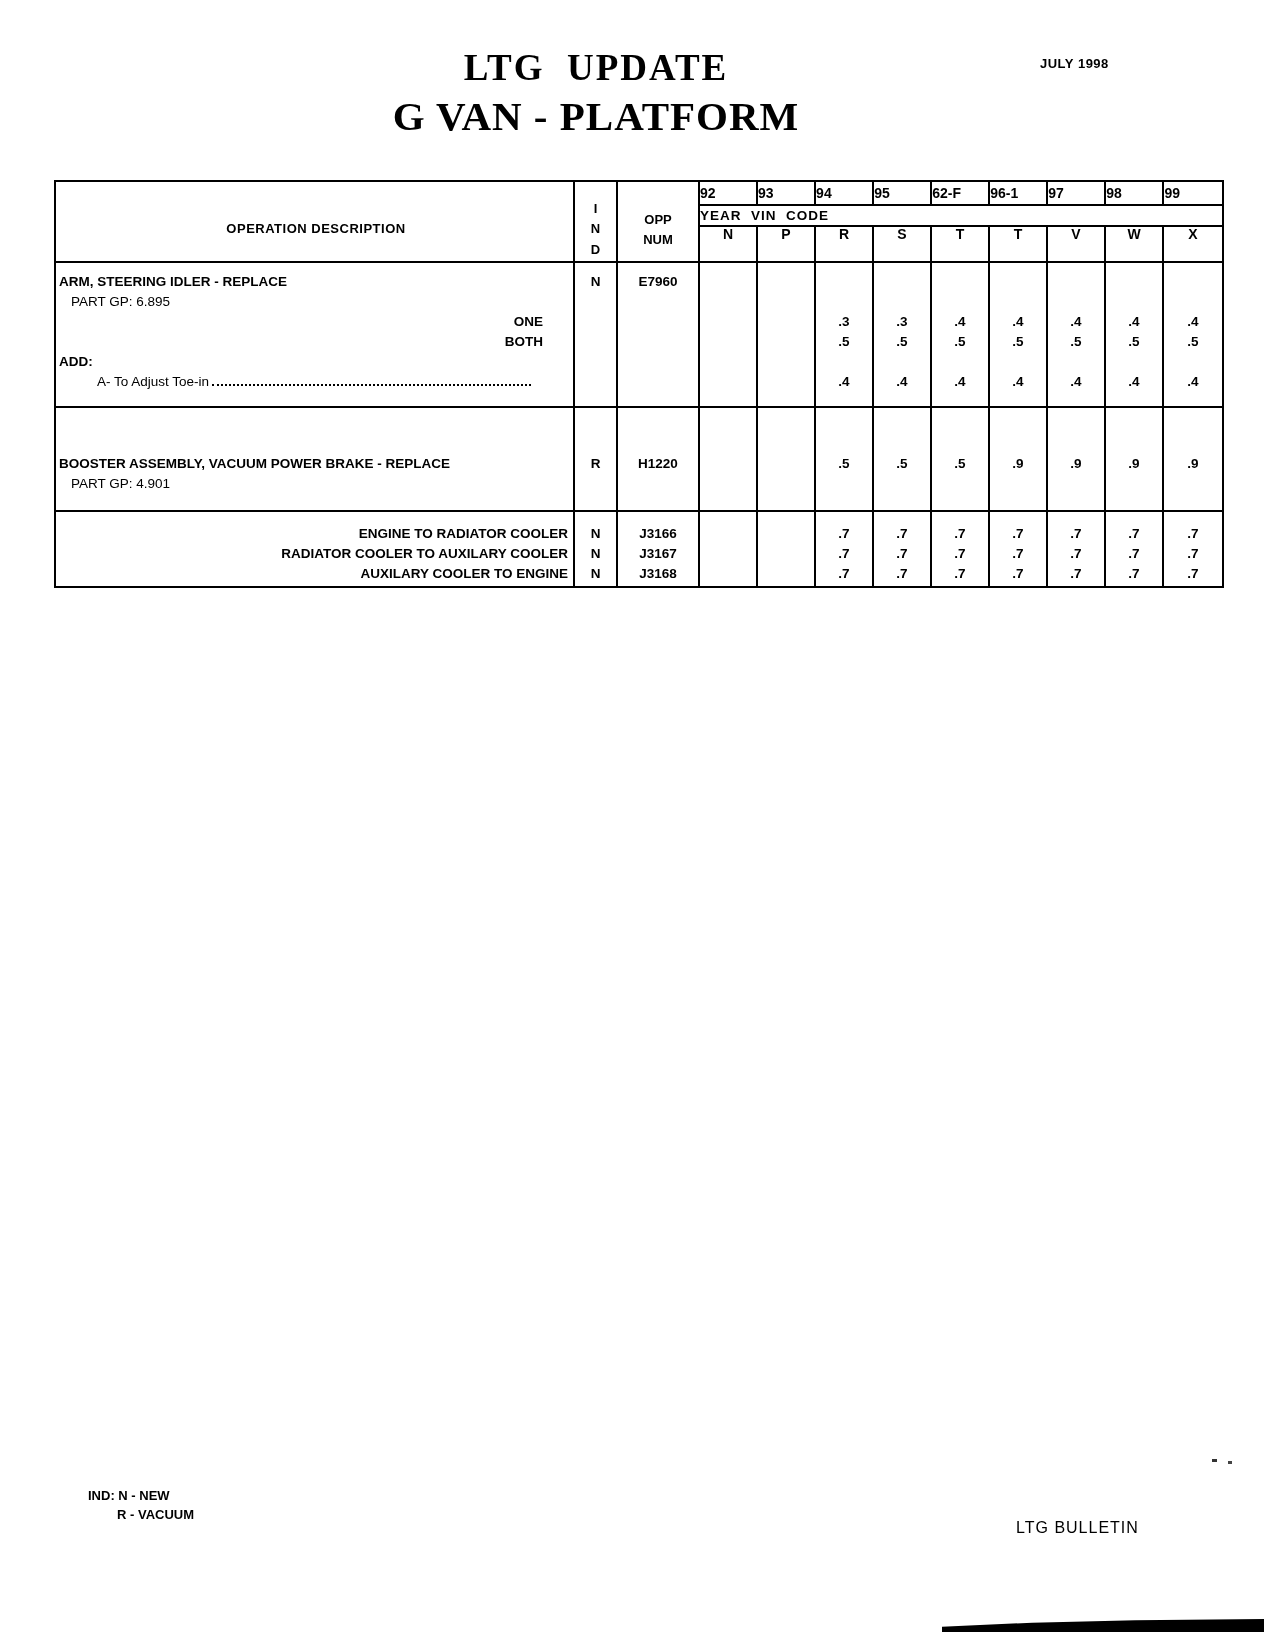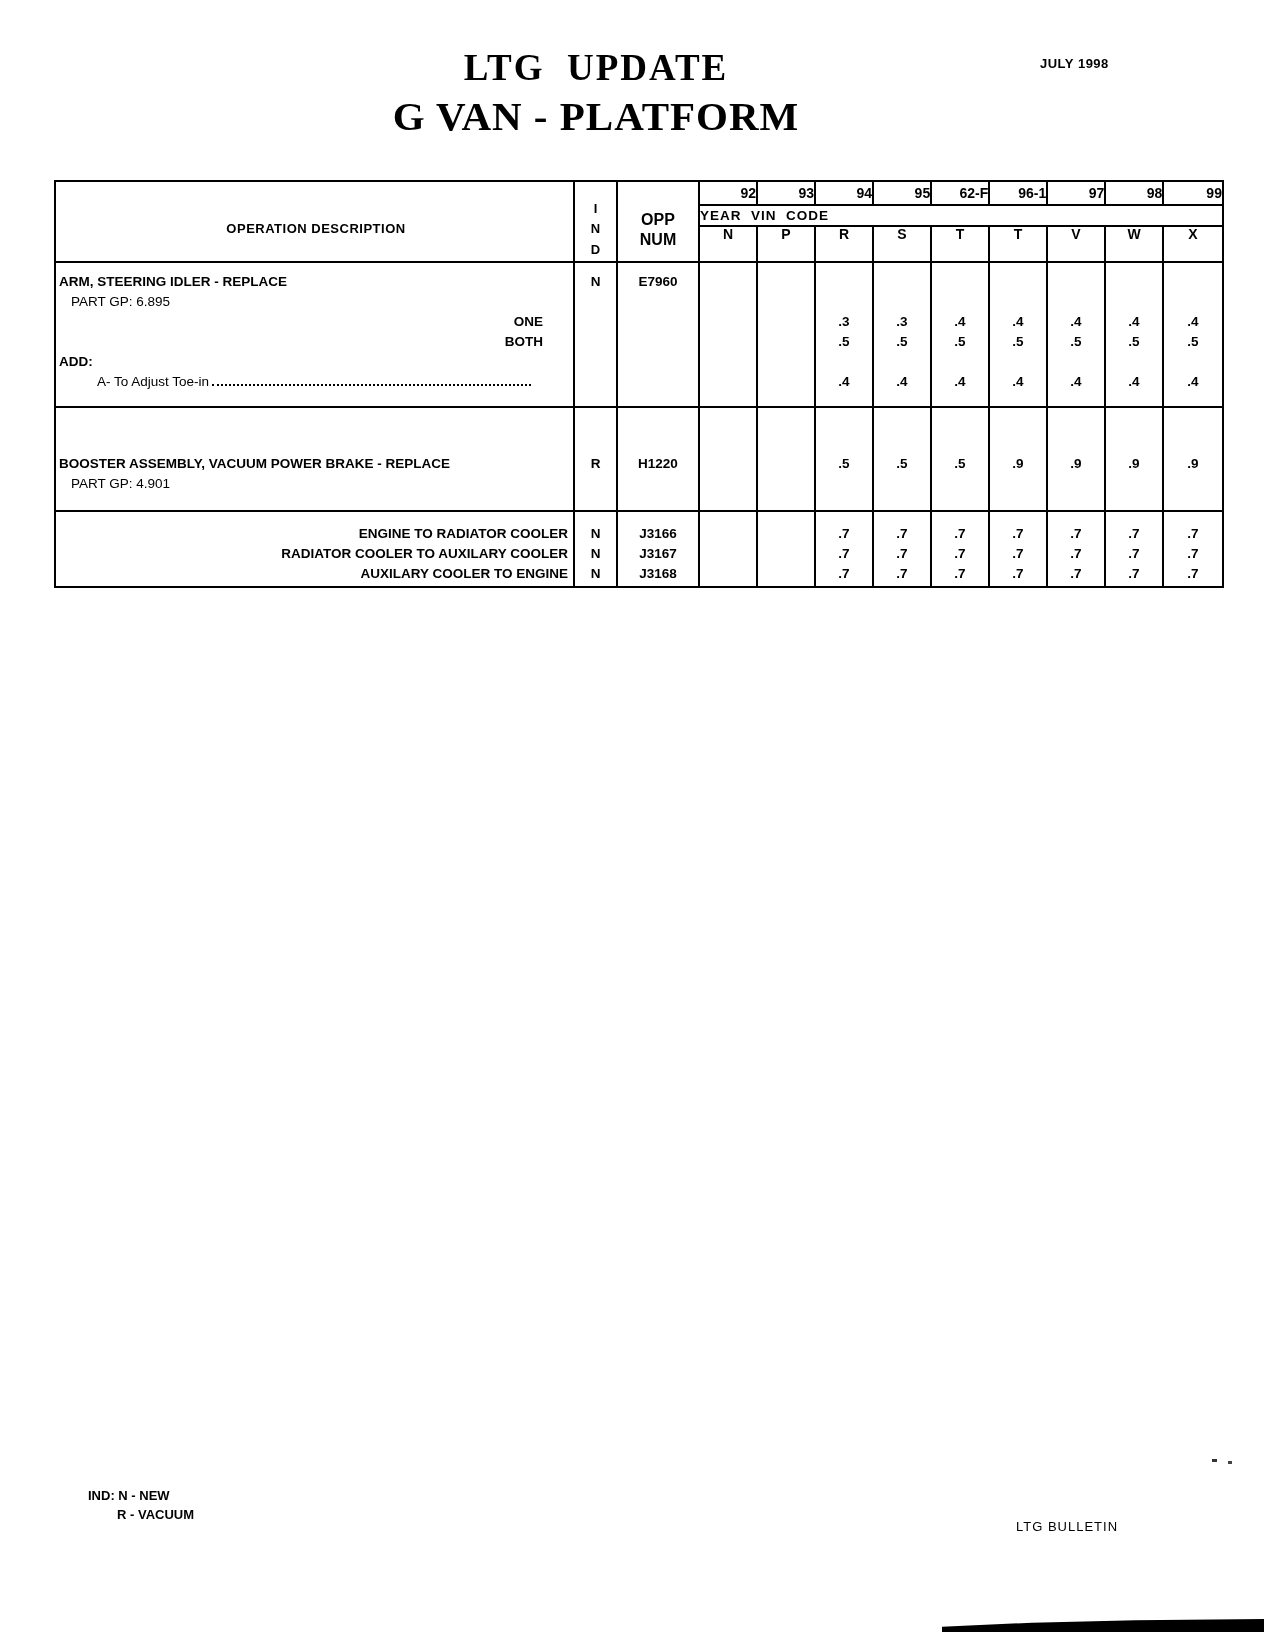--- a/index.html
+++ b/index.html
@@ -27,26 +27,26 @@
   .cy { width:58px;  border-right:2px solid #000; text-align:center; }
   .cy.last { border-right:none; }
 
   
   .thead { display:flex; height:81px; border-bottom:2px solid #000; }
   .hd-desc { display:flex; align-items:center; justify-content:center;
              font-size:13px; letter-spacing:0.5px; padding-top:14px; white-space:normal; }
   .hd-ind  { display:flex; flex-direction:column; justify-content:flex-end;
              align-items:center; font-size:13px; line-height:20.5px; padding-bottom:1px; }
   .hd-opp  { display:flex; flex-direction:column; justify-content:center;
-             align-items:center; font-size:16px; line-height:20px; padding-top:16px; }
+             align-items:center; font-size:13px; line-height:20px; padding-top:16px; }
   .hd-years{ width:522px; display:flex; flex-direction:column; }
   .hd-my   { height:20px; border-bottom:2px solid #000; text-align:center;
              font-size:13.5px; line-height:19px; white-space:pre; letter-spacing:1px; }
   .hd-yrow { height:24px; border-bottom:2px solid #000; display:flex; }
-  .hy      { width:76px; border-right:2px solid #000; text-align:right;
+  .hy      { width:76px; border-right:2px solid #000; text-align:left;
              font-size:14px; line-height:22px; }
   .hy.last { border-right:none; }
   .hd-vl   { height:21px; border-bottom:2px solid #000; text-align:left;
              font-size:13.5px; line-height:19px; white-space:pre; letter-spacing:1px; }
   .hd-vrow { flex:1; display:flex; }
   .hv      { width:58px; border-right:2px solid #000; text-align:center;
              font-size:14px; line-height:15px; }
   .hv.last { border-right:none; }
 
   
@@ -64,21 +64,21 @@
   .sub .cd { padding-left:15px; }
   .cd.ralign    { display:flex; justify-content:flex-end; padding-right:30px; }
   .cd.ralign-sm { display:flex; justify-content:flex-end; padding-right:5px; }
   .cd.leaderrow { display:flex; padding-left:41px; font-weight:normal; }
   .leader { flex:1; border-bottom:2px dotted #000; margin:0 42px 6px 3px; }
 
   
   .footer-ind { position:absolute; left:88px; top:1486px; font-size:13px;
                 font-weight:bold; line-height:19px; }
   .footer-ind .l2 { margin-left:29px; }
-  .footer-bulletin { position:absolute; left:1016px; top:1519px; font-size:13px;
+  .footer-bulletin { position:absolute; left:1016px; top:1519px; font-size:16px;
                      letter-spacing:1px; }
 
   
   .scan-bar { position:absolute; left:942px; top:1619px; width:322px; height:13px;
               background:#000;
               clip-path:polygon(0 60%, 28% 28%, 60% 10%, 100% 0, 100% 100%, 0 100%); }
   .speck1 { position:absolute; left:1212px; top:1459px; width:5px; height:3px; background:#333; }
   .speck2 { position:absolute; left:1228px; top:1461px; width:4px; height:3px; background:#444; }
 </style>
 </head>

